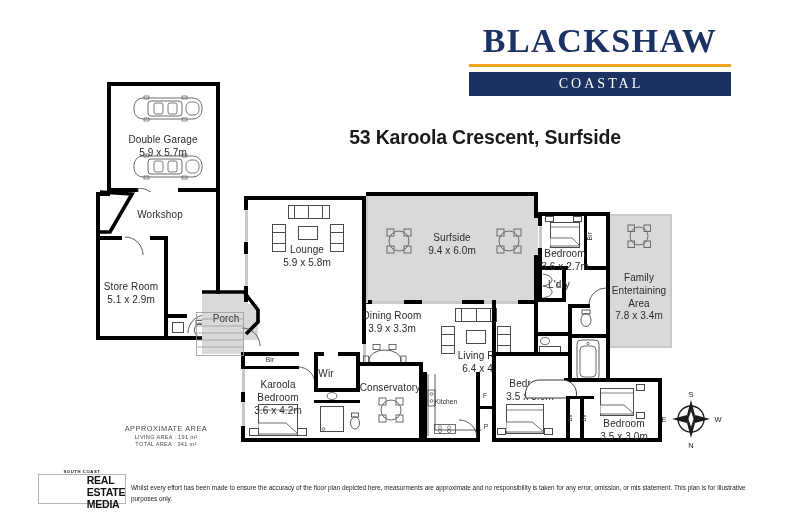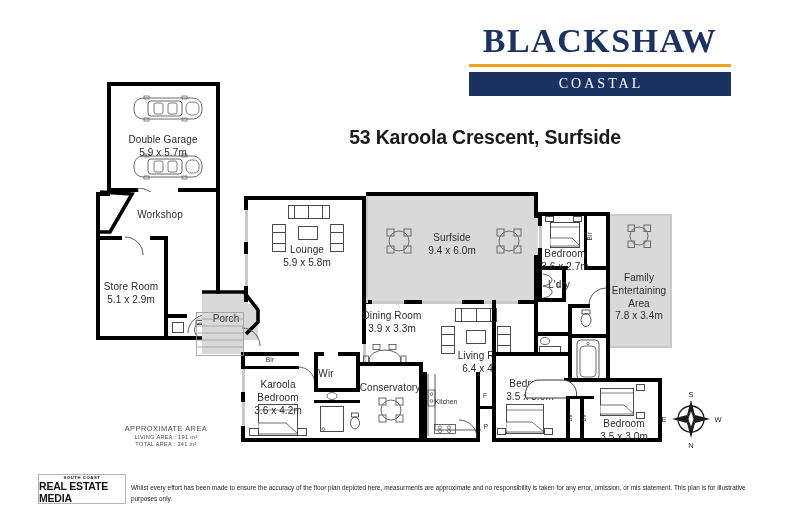--- a/index.html
+++ b/index.html
@@ -105,20 +105,21 @@
   
   #logo {
     position: absolute; left: 38px; top: 474px; width: 88px; height: 30px;
     border: 1px solid #b5b5b5; background: #ffffff;
     display: flex; flex-direction: column; align-items: center; justify-content: center;
   }
   #logo .l1 { font-size: 4.2px; font-weight: bold; letter-spacing: 0.6px; color: #111; }
   #logo .l2 {
     font-size: 10.5px; font-weight: bold; letter-spacing: -0.2px; color: #111;
     font-family: "Liberation Sans", sans-serif;
+    margin-left: 48px;
   }
   #disclaimer {
     position: absolute; left: 131px; top: 482px; width: 640px;
     font-size: 6.4px; line-height: 1.75; color: #222;
   }
 </style>
 </head>
 <body>
 
 <div id="page">

